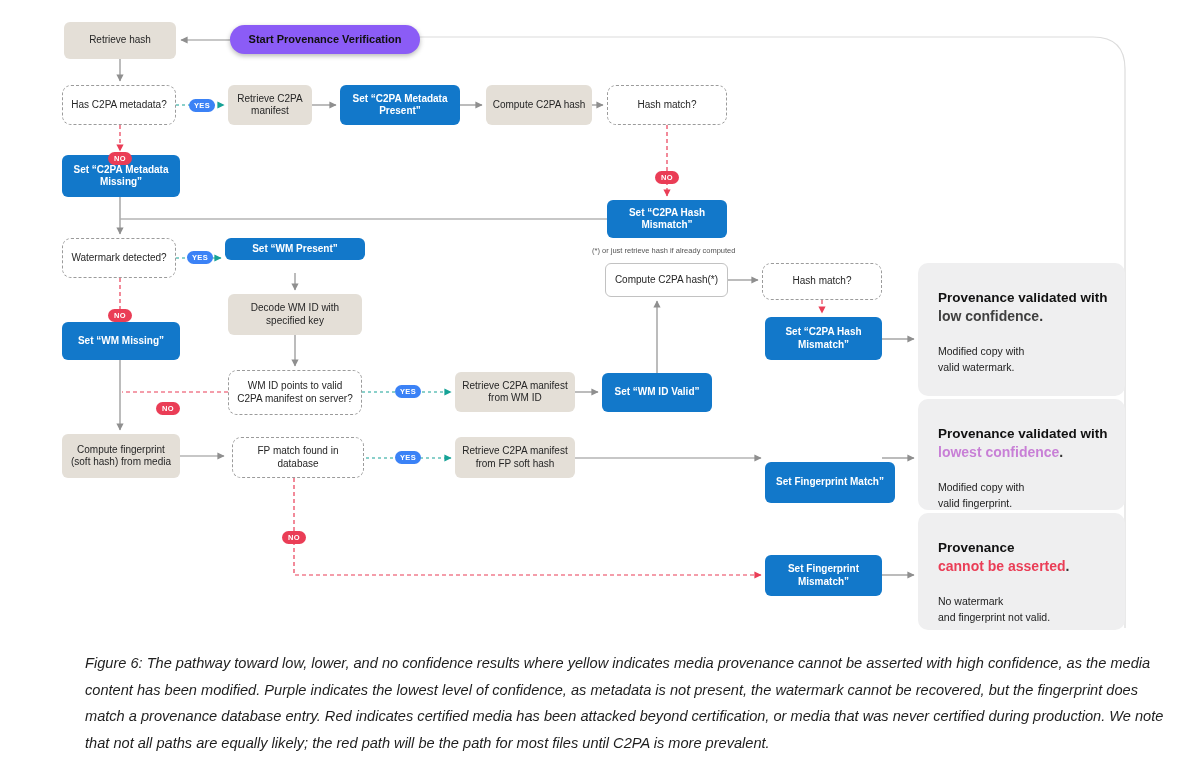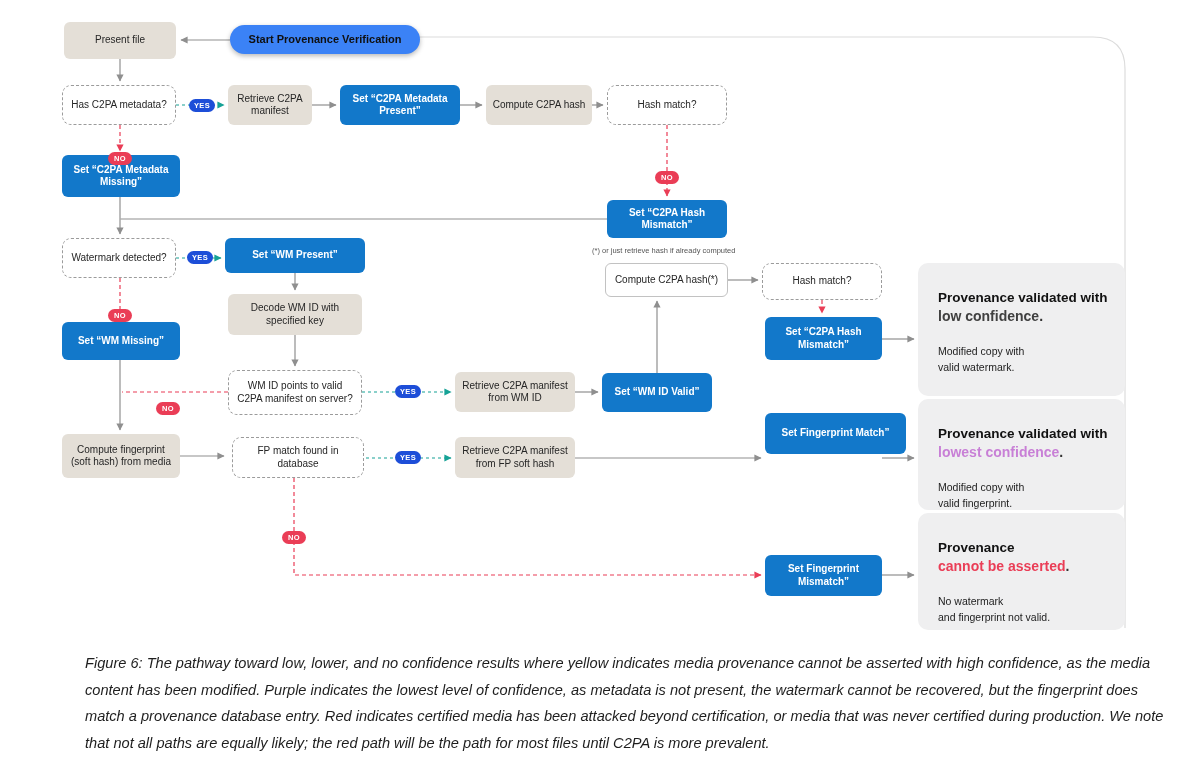--- a/index.html
+++ b/index.html
@@ -4,24 +4,24 @@
 <style>
   html,body{margin:0;padding:0;background:#fff;}
   .page{position:relative;width:1200px;height:760px;background:#fff;font-family:"Liberation Sans",sans-serif;overflow:hidden;}
   svg.layer{position:absolute;left:0;top:0;pointer-events:none;}
   .node{position:absolute;display:flex;align-items:center;justify-content:center;text-align:center;
         font-size:10px;line-height:1.25;border-radius:6px;padding:2px 6px;box-sizing:border-box;color:#262626;}
   .beige{background:#e4dfd7;}
   .blue{background:#1278ca;color:#fff;font-weight:bold;}
   .dashed{background:#fff;border:1.3px dashed #9b9b9b;border-radius:9px;}
   .plain{background:#fff;border:1px solid #c2c2c2;}
-  .start-pill{background:#3b82f6;border-radius:16px;box-shadow:0 2px 5px rgba(0,0,0,.28);font-weight:bold;font-size:11px;color:#101010;}
+  .start-pill{background:#8b5cf6;border-radius:16px;box-shadow:0 2px 5px rgba(0,0,0,.28);font-weight:bold;font-size:11px;color:#101010;}
   .badge{position:absolute;display:flex;align-items:center;justify-content:center;font-size:7.5px;font-weight:bold;
          color:#fff;border-radius:8px;letter-spacing:.4px;}
-  .badge.yes{background:#1d4ed8;width:26px;height:13px;text-align:center;}
+  .badge.yes{background:#3b82f6;width:26px;height:13px;text-align:center;}
   .badge.no{background:#ea3d56;width:24px;height:13px;margin-top:16px;}
   .note{position:absolute;font-size:7.5px;color:#555;}
   .panel{position:absolute;left:918px;width:207px;background:#efeff0;border-radius:10px;box-sizing:border-box;padding:26px 2px 0 20px;}
   .panel .h{font-size:13.5px;line-height:1.35;color:#111;font-weight:bold;}
   .panel .hl{font-size:14px;font-weight:bold;}
   .panel .period{color:#333;font-weight:bold;font-size:14px;}
   .panel .desc{margin-top:18px;font-size:10.5px;line-height:1.45;color:#222;white-space:pre-line;}
   .caption{position:absolute;left:57px;top:650px;width:1088px;font-style:italic;font-size:14.6px;line-height:1.82;color:#1e1e1e;margin-left:28px;}
 </style>
 </head>
@@ -75,49 +75,49 @@
     <g stroke="#ea3d56" stroke-width="1.2" fill="none" stroke-dasharray="4,3">
       <path d="M120 125 V151" marker-end="url(#ar)"></path>
       <path d="M667 125 V196" marker-end="url(#ar)"></path>
       <path d="M120 278 V318" marker-end="url(#ar)"></path>
       <path d="M228 392 H122"></path>
       <path d="M822 300 V313" marker-end="url(#ar)"></path>
       <path d="M294 478 V575 H761" marker-end="url(#ar)"></path>
     </g>
   </svg>
 
-  <div class="node beige" style="left:64px;top:22px;width:112px;height:37px">Present file</div>
+  <div class="node beige" style="left:64px;top:22px;width:112px;height:37px">Retrieve hash</div>
   <div class="node start-pill" style="left:230px;top:25px;width:190px;height:29px">Start Provenance Verification</div>
 
   <div class="node dashed" style="left:62px;top:85px;width:114px;height:40px">Has C2PA metadata?</div>
   <div class="node beige" style="left:228px;top:85px;width:84px;height:40px">Retrieve C2PA manifest</div>
   <div class="node blue" style="left:340px;top:85px;width:120px;height:40px">Set “C2PA Metadata Present”</div>
   <div class="node beige" style="left:486px;top:85px;width:106px;height:40px">Compute C2PA hash</div>
   <div class="node dashed" style="left:607px;top:85px;width:120px;height:40px">Hash match?</div>
 
   <div class="node blue" style="left:62px;top:155px;width:118px;height:42px">Set “C2PA Metadata Missing”</div>
   <div class="node blue" style="left:607px;top:200px;width:120px;height:38px">Set “C2PA Hash Mismatch”</div>
 
   <div class="node dashed" style="left:62px;top:238px;width:114px;height:40px">Watermark detected?</div>
-  <div class="node blue" style="left:225px;top:238px;width:140px;height:35px">Set “WM Present”</div>
+  <div class="node blue" style="left:225px;top:238px;width:140px;height:22px">Set “WM Present”</div>
   <div class="node beige" style="left:228px;top:294px;width:134px;height:41px">Decode WM ID with specified key</div>
   <div class="node dashed" style="left:228px;top:370px;width:134px;height:45px">WM ID points to valid C2PA manifest on server?</div>
   <div class="node blue" style="left:62px;top:322px;width:118px;height:38px">Set “WM Missing”</div>
   <div class="node beige" style="left:455px;top:372px;width:120px;height:40px">Retrieve C2PA manifest from WM ID</div>
   <div class="node blue" style="left:602px;top:373px;width:110px;height:39px">Set “WM ID Valid”</div>
 
   <div class="note" style="left:592px;top:246px">(*) or just retrieve hash if already computed</div>
   <div class="node plain" style="left:605px;top:263px;width:123px;height:34px">Compute C2PA hash(*)</div>
   <div class="node dashed" style="left:762px;top:263px;width:120px;height:37px">Hash match?</div>
   <div class="node blue" style="left:765px;top:317px;width:117px;height:43px">Set “C2PA Hash Mismatch”</div>
 
   <div class="node beige" style="left:62px;top:434px;width:118px;height:44px">Compute fingerprint (soft hash) from media</div>
   <div class="node dashed" style="left:232px;top:437px;width:132px;height:41px">FP match found in database</div>
   <div class="node beige" style="left:455px;top:437px;width:120px;height:41px">Retrieve C2PA manifest from FP soft hash</div>
-  <div class="node blue" style="left:765px;top:413px;width:141px;height:41px">Set Fingerprint Match”</div>
+  <div class="node blue" style="left:765px;top:462px;width:130px;height:41px">Set Fingerprint Match”</div>
   <div class="node blue" style="left:765px;top:555px;width:117px;height:41px">Set Fingerprint Mismatch”</div>
 
   <div class="badge yes" style="left:189px;top:99px">YES</div>
   <div class="badge no" style="left:108px;top:136px">NO</div>
   <div class="badge no" style="left:655px;top:155px">NO</div>
   <div class="badge yes" style="left:187px;top:251px">YES</div>
   <div class="badge no" style="left:108px;top:293px">NO</div>
   <div class="badge no" style="left:156px;top:386px">NO</div>
   <div class="badge yes" style="left:395px;top:385px">YES</div>
   <div class="badge yes" style="left:395px;top:451px">YES</div>

